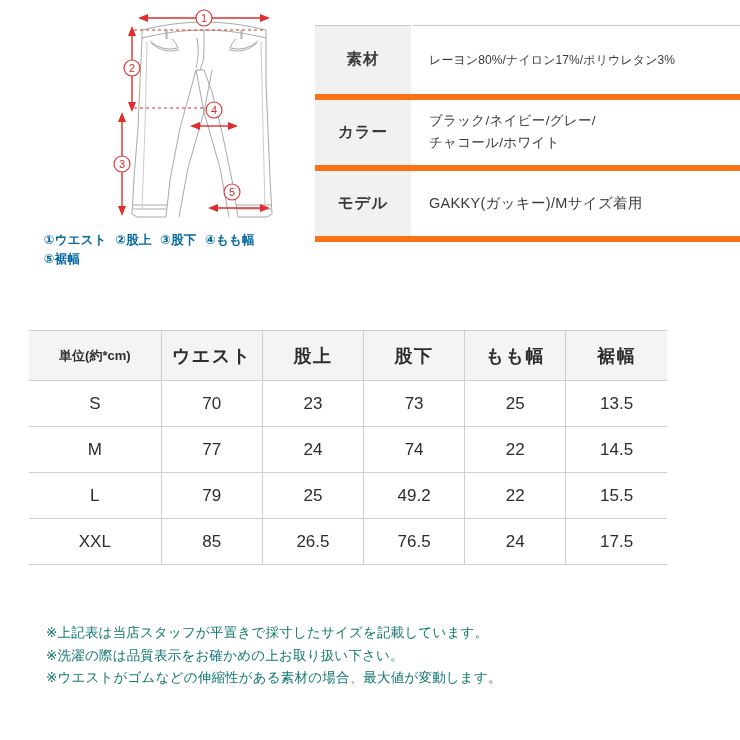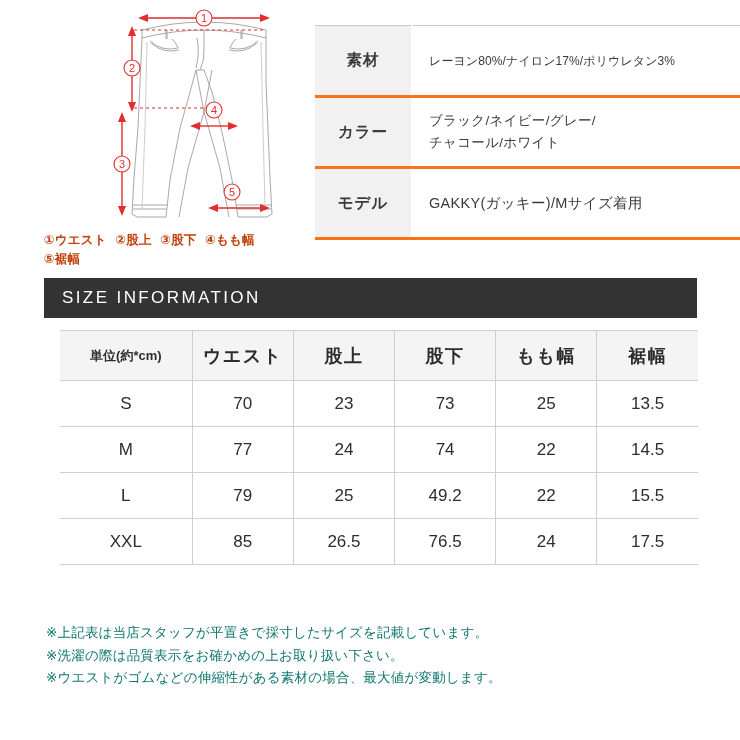--- a/index.html
+++ b/index.html
@@ -38,42 +38,42 @@
     height: 222px;
   }
   .diagram-wrap svg { display: block; }
 
   
   .legend {
     position: absolute;
     left: 44px;
     top: 231px;
     width: 270px;
-    color: #c2410c;
+    color: #0369a1;
     font-size: 12.5px;
     line-height: 19px;
     font-weight: 700;
     letter-spacing: 0.2px;
   }
   .legend-line { white-space: nowrap; }
   .legend-item { margin-right: 5px; }
 
   
   .info-table {
     position: absolute;
     left: 315px;
     top: 25px;
     width: 430px;
     border-collapse: collapse;
     table-layout: fixed;
   }
   .info-table tr { height: 71px; }
   .info-table td {
     border-top: 1px solid #c9c9c9;
-    border-bottom: 3px solid #f97316;
+    border-bottom: 6px solid #f97316;
     vertical-align: middle;
   }
   .info-label {
     width: 97px;
     background: #f1f1f1;
     border-right: 2px solid #ffffff;
     text-align: center;
     font-size: 15.5px;
     font-weight: 700;
     color: #3a3a3a;
@@ -105,21 +105,21 @@
     margin-left: 18px;
     color: #ffffff;
     font-size: 17px;
     letter-spacing: 2.4px;
     font-weight: 400;
   }
 
   
   .size-table {
     position: absolute;
-    left: 60px;
+    left: 29px;
     top: 330px;
     width: 638px;
     border-collapse: collapse;
     table-layout: fixed;
   }
   .size-table th,
   .size-table td {
     border-top: 1px solid #cfcfcf;
     border-bottom: 1px solid #cfcfcf;
     border-right: 1px solid #cfcfcf;
@@ -271,23 +271,20 @@
 チャコール/ホワイト</td>
         </tr>
         <tr>
           <td class="info-label">モデル</td>
           <td class="info-value model">GAKKY(ガッキー)/Mサイズ着用</td>
         </tr>
       </tbody>
     </table>
   </div>
 
-  <div class="size-bar">
-    <span class="size-bar-title">SIZE INFORMATION</span>
-  </div>
 
   <table class="size-table">
     <colgroup>
       <col class="col-unit">
         <col class="col-data">
         <col class="col-data">
       <col class="col-data">
         <col class="col-data">
         <col class="col-data">
     </colgroup>

